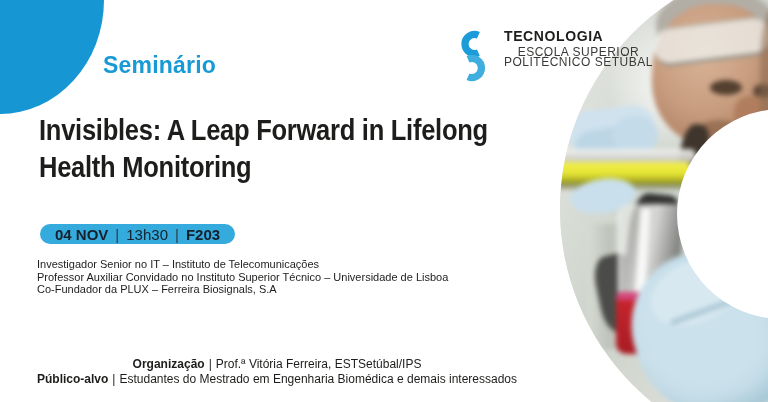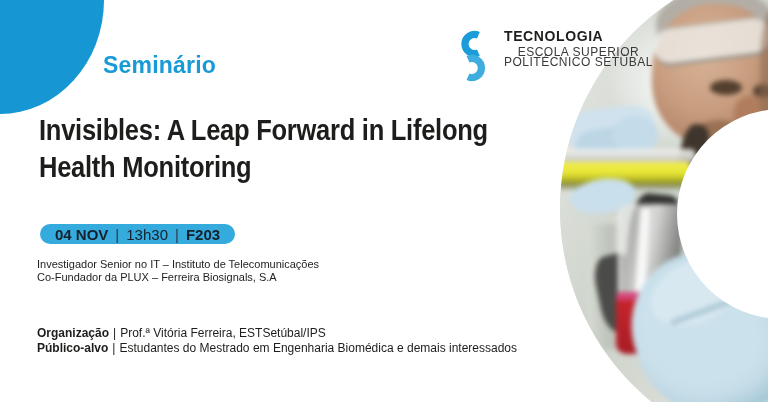--- a/index.html
+++ b/index.html
@@ -34,21 +34,21 @@
     background:#35aadd;border-radius:12px;padding:0 15px;
     display:flex;align-items:center;font-size:15px;color:#14202b;white-space:nowrap;
   }
   .badge .b{font-weight:bold;}
   .badge .pipe{margin:0 7px;font-weight:normal;color:#2c3a44;}
   
   .speaker{position:absolute;left:37px;top:258px;z-index:3;}
   .speaker-name{font-size:16.5px;font-weight:bold;letter-spacing:-.2px;margin-bottom:4px;}
   .speaker-role{font-size:11px;line-height:12.5px;color:#1d1d1b;}
   
-  .footer{position:absolute;left:37px;top:326px;z-index:3;font-size:12px;line-height:15px;}
+  .footer{position:absolute;left:37px;top:357px;z-index:3;font-size:12px;line-height:15px;text-align:center;}
   .footer .pipe{margin:0 4px;}
   .footer b{font-weight:bold;}
   
   .photo-outer{
     position:absolute;left:560px;top:-40px;width:498px;height:498px;
     border-radius:50%;overflow:hidden;z-index:1;background:#e8e8e4;
   }
   .photo-blur{position:absolute;left:-12px;top:-12px;width:522px;height:522px;filter:blur(2.4px);}
   .pl{position:absolute;}
   .photo-bg{left:0;top:0;width:522px;height:522px;
@@ -165,20 +165,21 @@
   <div class="badge">
     <span class="b">04 NOV</span>
     <span class="pipe">|</span>
     <span>13h30</span>
     <span class="pipe">|</span>
     <span class="b">F203</span>
   </div>
 
   <div class="speaker">
     <div class="speaker-role">Investigador Senior no IT – Instituto de Telecomunicações</div>
+    <div class="speaker-role">Professor Auxiliar Convidado no Instituto Superior Técnico – Universidade de Lisboa</div>
     <div class="speaker-role">Co-Fundador da PLUX – Ferreira Biosignals, S.A</div>
   </div>
 
   <div class="footer">
     <div>
       <b>Organização</b><span class="pipe">|</span><span>Prof.ª Vitória Ferreira, ESTSetúbal/IPS</span>
     </div>
     <div>
       <b>Público-alvo</b><span class="pipe">|</span><span>Estudantes do Mestrado em Engenharia Biomédica e demais interessados</span>
     </div>

